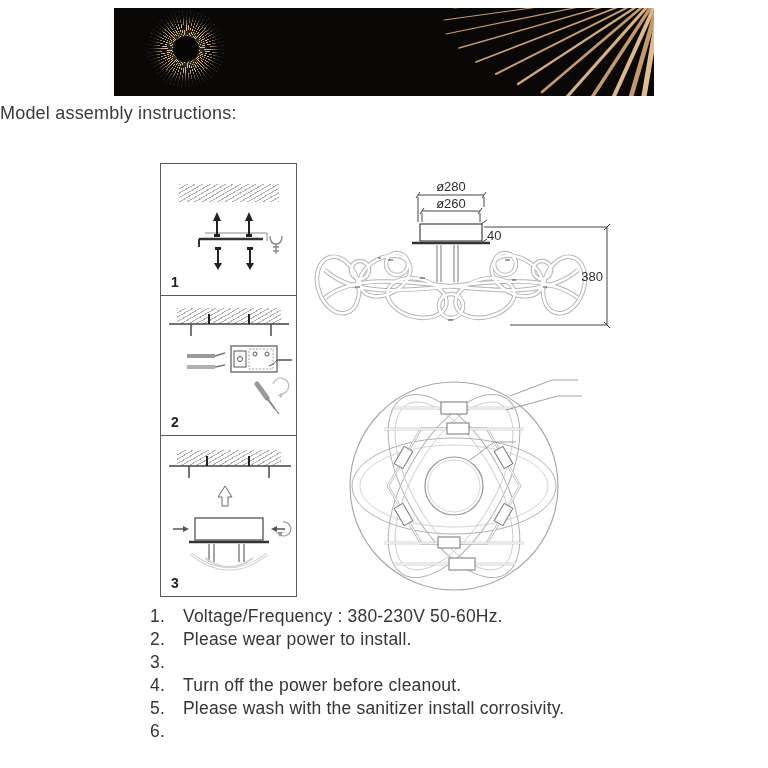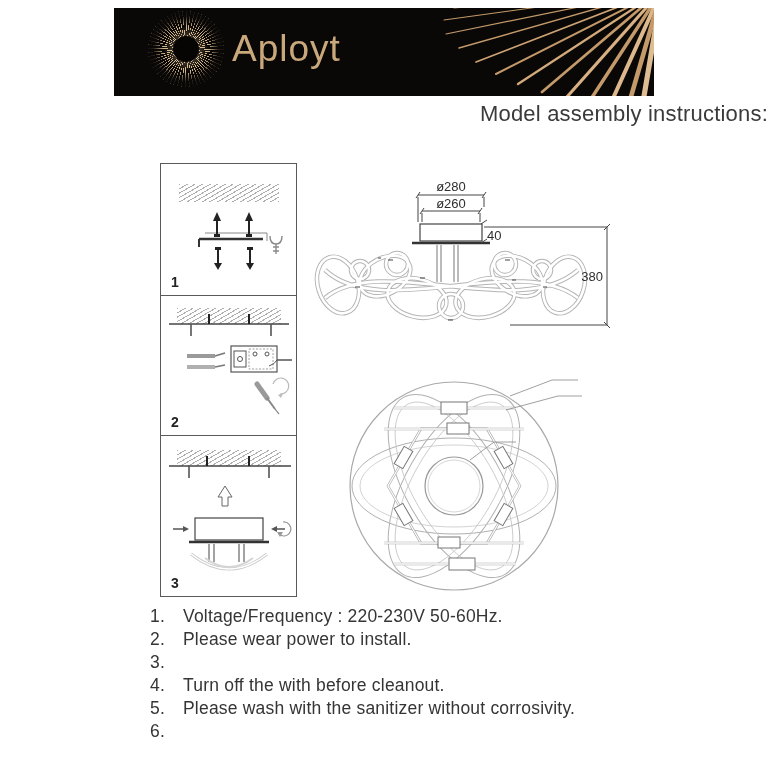--- a/index.html
+++ b/index.html
@@ -12,22 +12,22 @@
     background:repeating-conic-gradient(from 0deg at 50% 50%,
       rgba(222,190,146,.95) 0deg 1.6deg, rgba(10,8,6,0) 1.6deg 6deg);}
   .sunburst-fade{position:absolute;inset:0;border-radius:50%;
     background:radial-gradient(circle,
       rgba(240,216,178,.85) 0 13%, rgba(240,216,178,.28) 20%,
       rgba(10,8,6,0) 42%, rgba(10,8,6,.85) 60%, #0a0806 72%);}
   .sunburst-core{position:absolute;left:25px;top:25px;width:26px;height:26px;border-radius:50%;background:#070503;}
   .brand{position:absolute;left:118px;top:20px;font-size:37px;font-weight:300;color:#c9a87c;letter-spacing:1px;}
   .banner-rays{position:absolute;right:0;top:0;}
   
-  .title{position:absolute;left:0;top:102px;width:768px;text-align:right;color:#3a3a3a;
-         font-size:22px;line-height:23px;letter-spacing:.2px;}
+  .title{position:absolute;left:0;top:102px;width:768px;text-align:left;color:#3a3a3a;
+         font-size:18px;line-height:23px;letter-spacing:.2px;}
   
   .steps{position:absolute;left:160px;top:163px;width:137px;height:434px;border:1px solid #5a5a5a;box-sizing:border-box;}
   .panel{position:relative;width:100%;box-sizing:border-box;}
   .panel.p1{height:132px;border-bottom:1px solid #5a5a5a;}
   .panel.p2{height:140px;border-bottom:1px solid #5a5a5a;}
   .panel.p3{height:160px;}
   .hatch{position:absolute;
     background:repeating-linear-gradient(150deg, rgba(110,110,110,.55) 0 1px, rgba(0,0,0,0) 1px 3.8px);}
   .panel svg{position:absolute;left:0;top:0;}
   .step-num{position:absolute;left:10px;bottom:5px;font-size:14px;font-weight:700;color:#222;}
@@ -45,21 +45,20 @@
 <body>
 
 <div class="page">
 
   <div class="banner">
     <div class="sunburst-wrap">
       <div class="sunburst"></div>
       <div class="sunburst-fade"></div>
       <div class="sunburst-core"></div>
     </div>
-    <div class="brand">Aployt</div>
     <svg class="banner-rays" width="240" height="88" viewBox="0 0 240 88">
       <g stroke="#c49a6b" fill="none" stroke-linecap="round">
         <path d="M248,-18 L40,0" stroke-width="0.9"></path>
         <path d="M248,-18 L30,12" stroke-width="1.0"></path>
         <path d="M248,-18 L32,26" stroke-width="1.2"></path>
         <path d="M248,-18 L45,40" stroke-width="1.4"></path>
         <path d="M248,-18 L62,54" stroke-width="1.7" stroke="#cda374"></path>
         <path d="M248,-18 L82,66" stroke-width="2.0"></path>
         <path d="M248,-18 L104,76" stroke-width="2.3" stroke="#d2aa7b"></path>
         <path d="M248,-18 L128,84" stroke-width="2.7"></path>
@@ -282,35 +281,35 @@
     <g fill="none" stroke="#888" stroke-width="0.8">
       <path d="M192,24 L234,8 H260"></path>
       <path d="M188,38 L240,24 H264"></path>
       <path d="M152,88 L176,70 H198"></path>
     </g>
   </svg>
 
   <div class="list">
     <div class="list-row">
       <span class="num">1.</span>
-      <span class="txt">Voltage/Frequency : 220-230V 50-60Hz.</span>
+      <span class="txt">Voltage/Frequency : 380-230V 50-60Hz.</span>
     </div>
     <div class="list-row">
       <span class="num">2.</span>
       <span class="txt">Please wear power to install.</span>
     </div>
     <div class="list-row">
       <span class="num">3.</span>
     </div>
     <div class="list-row">
       <span class="num">4.</span>
-      <span class="txt">Turn off the with before cleanout.</span>
+      <span class="txt">Turn off the power before cleanout.</span>
     </div>
     <div class="list-row">
       <span class="num">5.</span>
-      <span class="txt">Please wash with the sanitizer without corrosivity.</span>
+      <span class="txt">Please wash with the sanitizer install corrosivity.</span>
     </div>
     <div class="list-row">
       <span class="num">6.</span>
     </div>
   </div>
 
 </div>
 
 </body></html>

